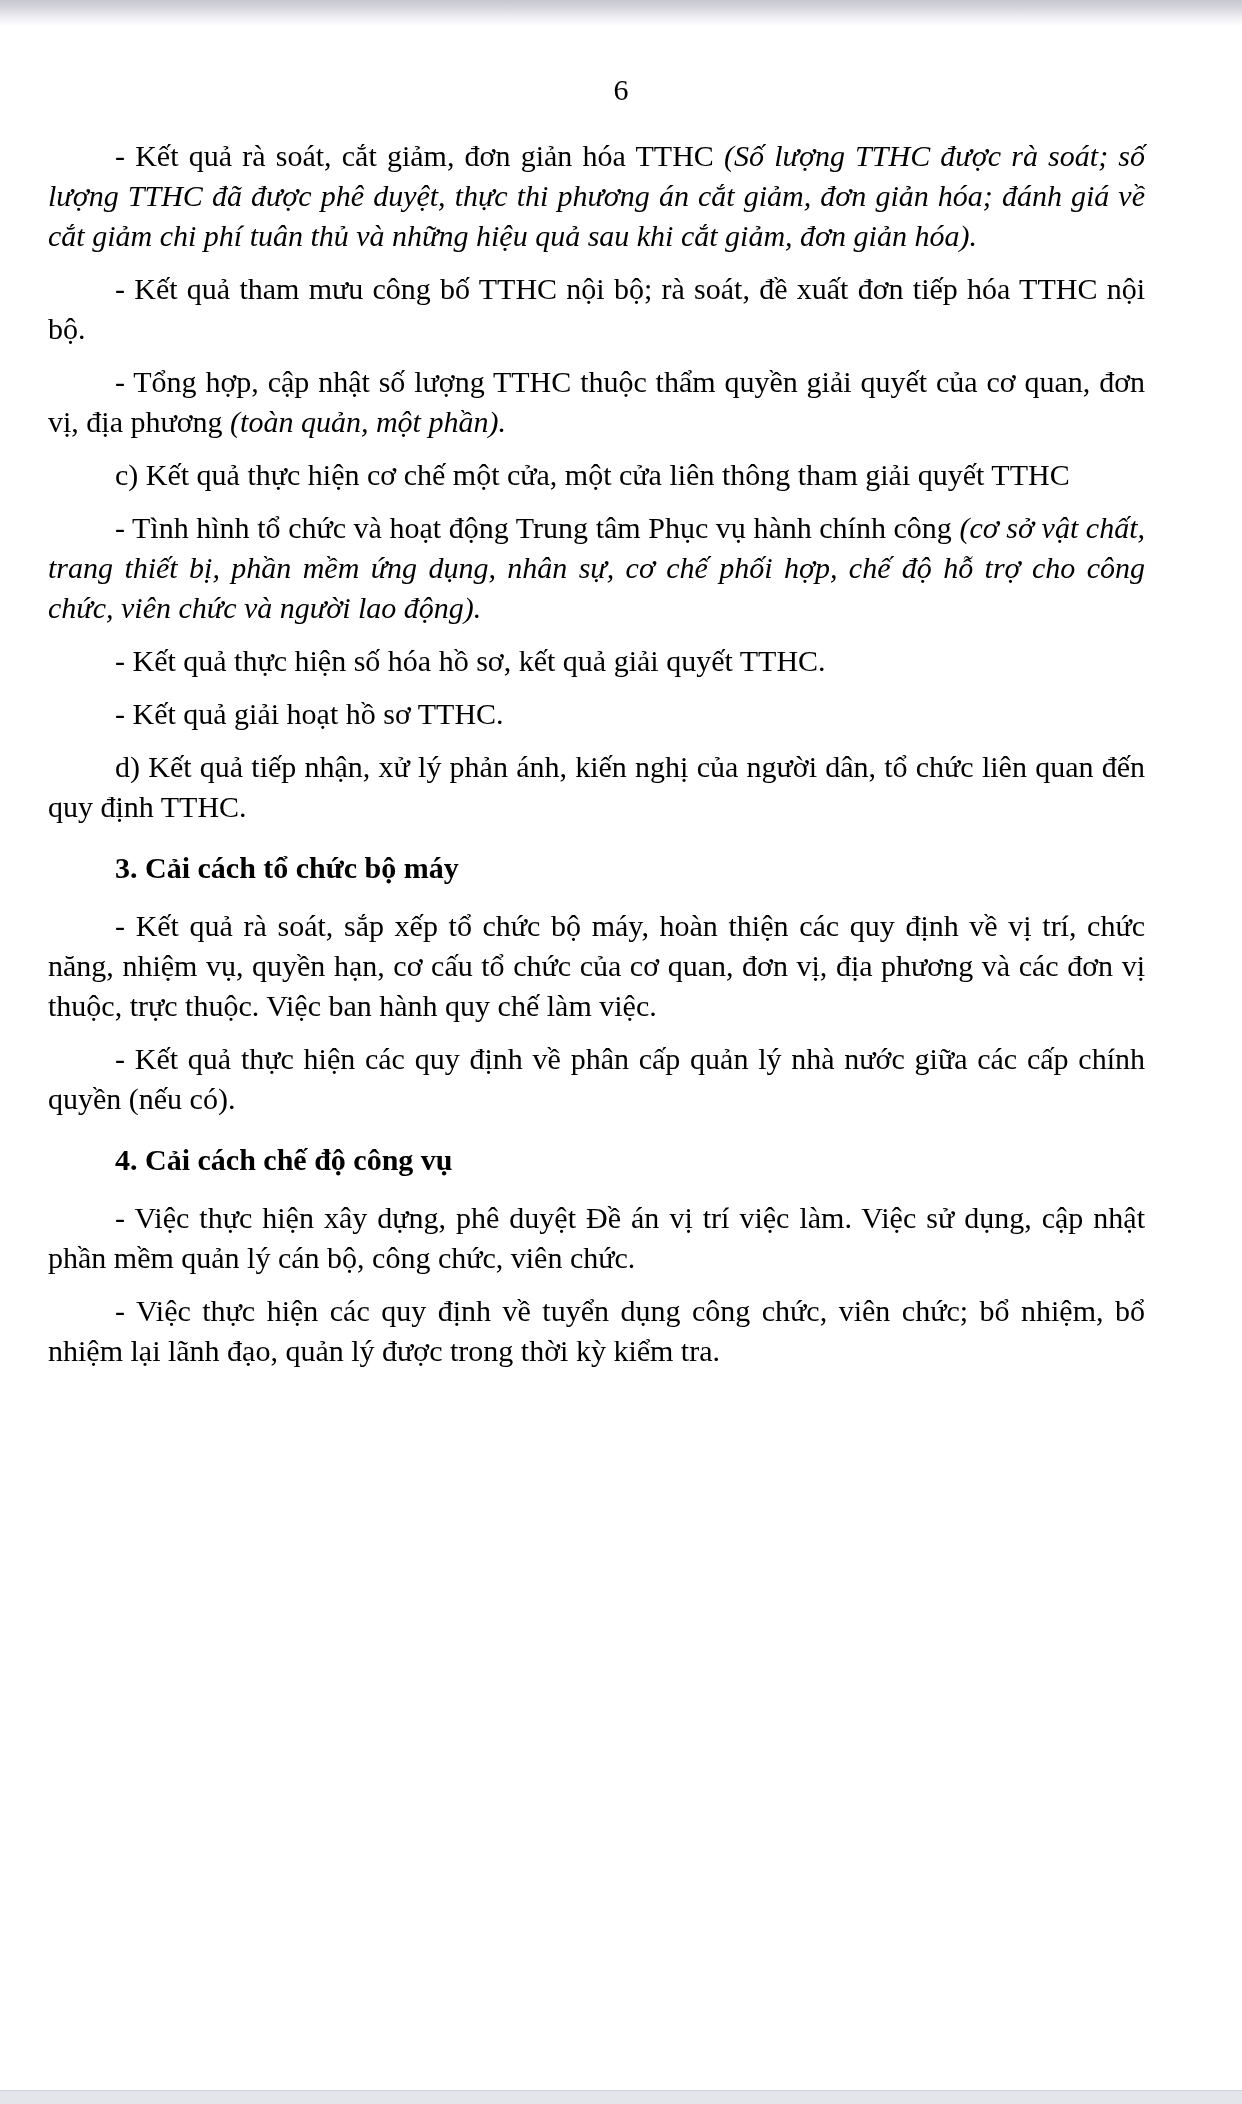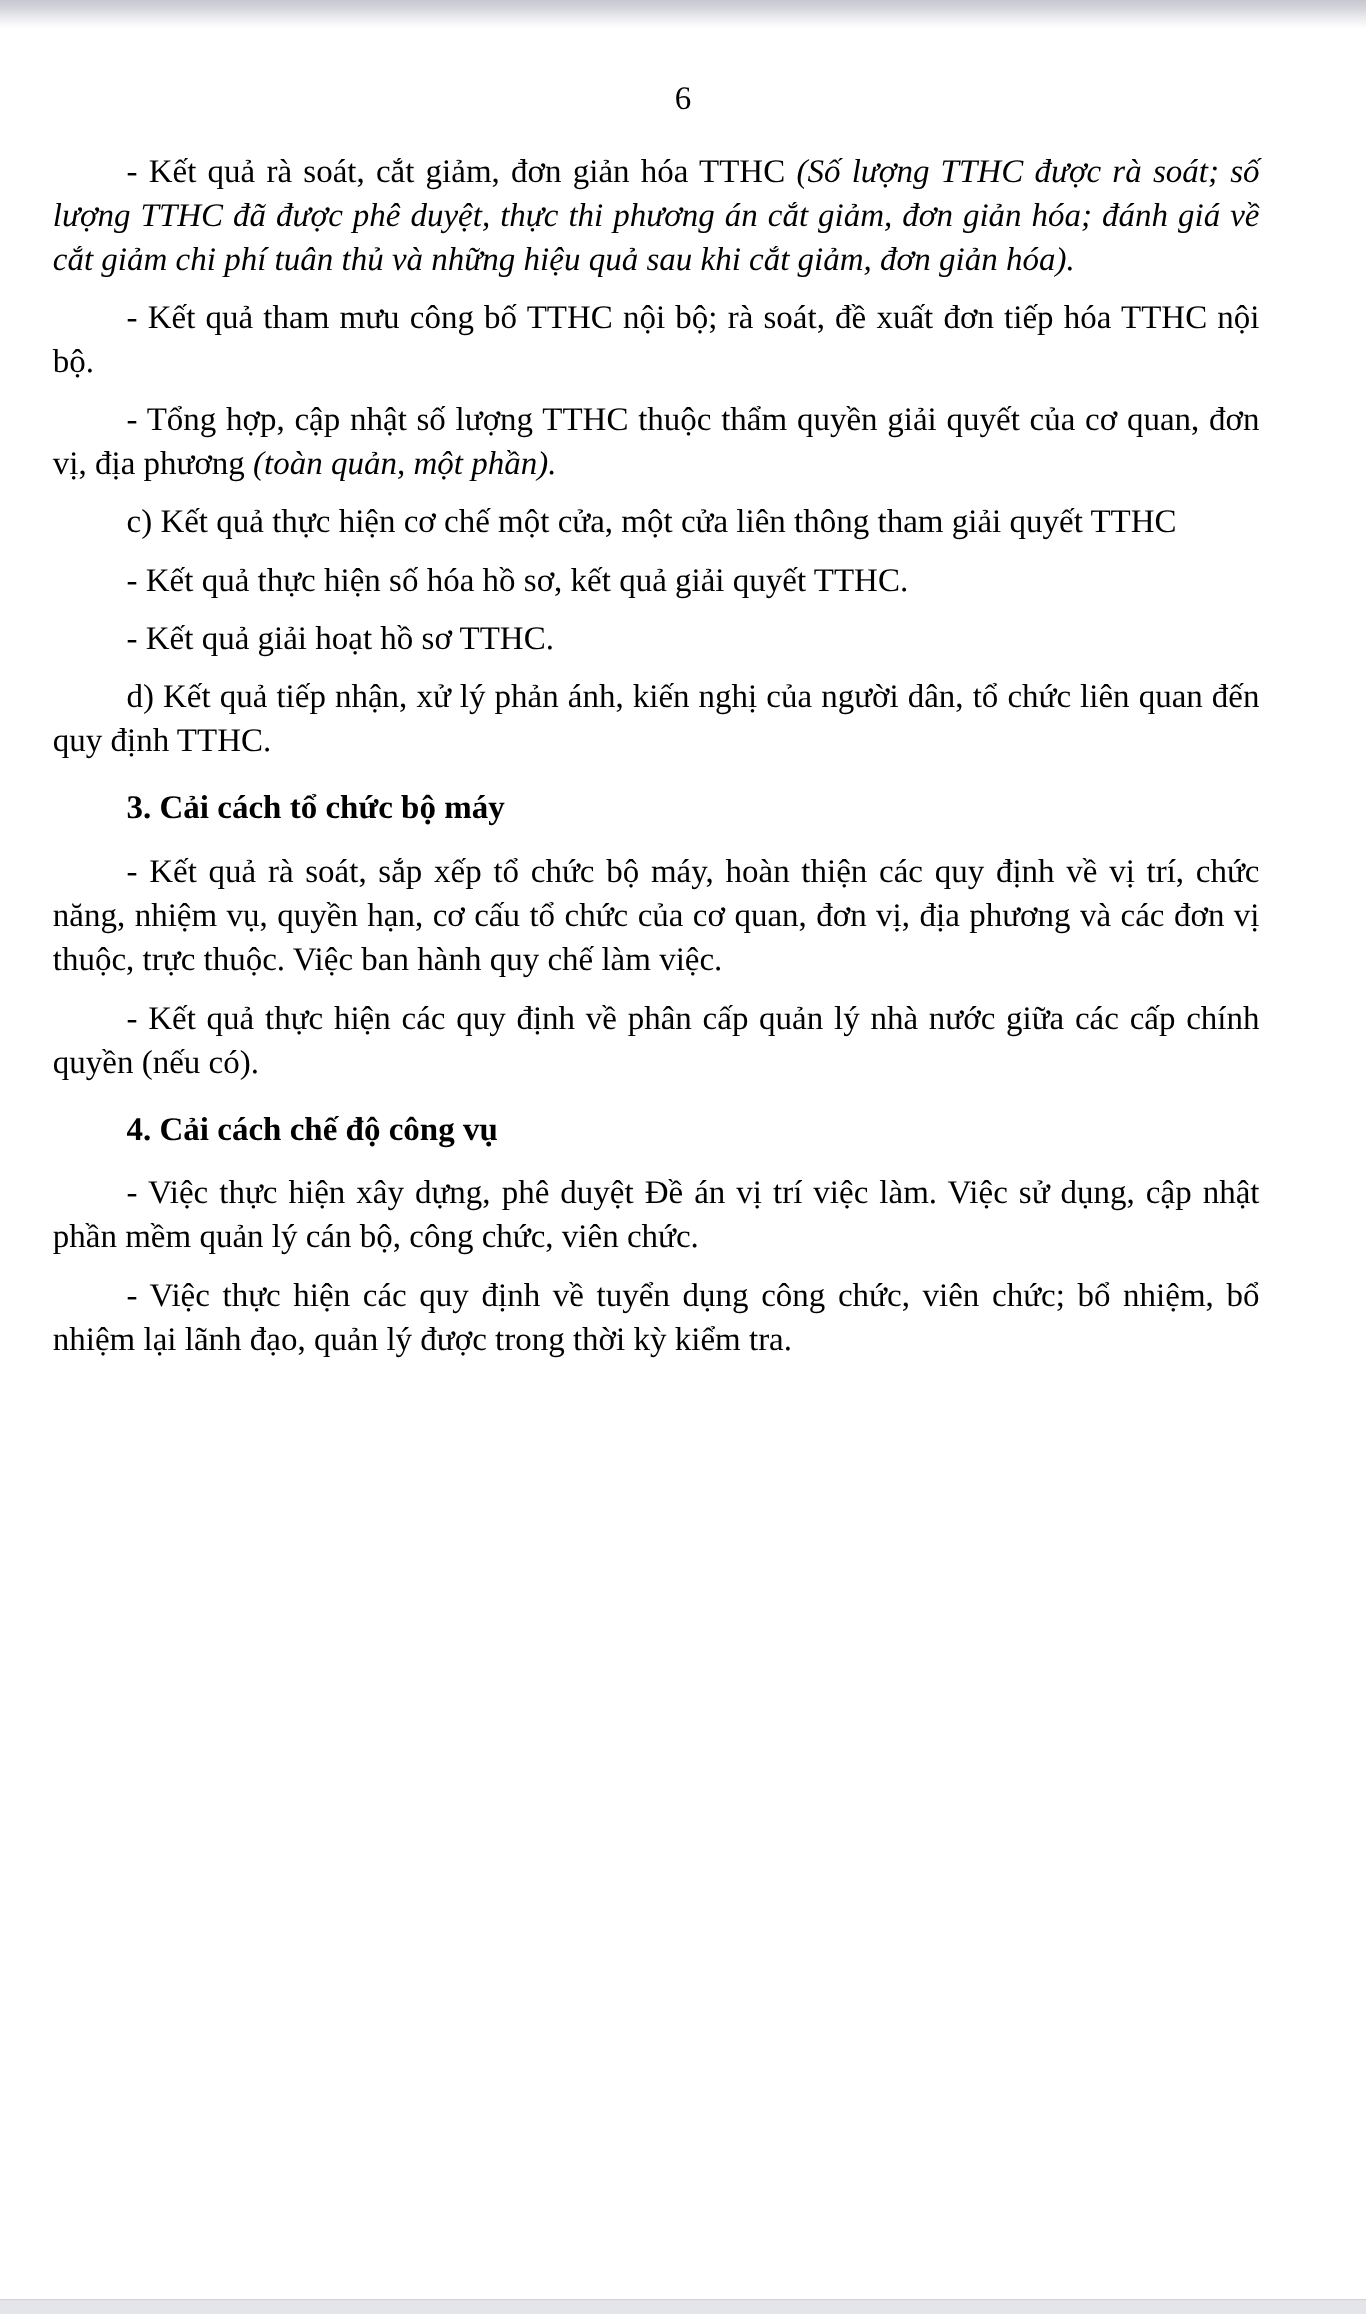--- a/index.html
+++ b/index.html
@@ -54,20 +54,21 @@
 
 <div class="top-shadow"></div>
 
 <div class="page">
   <div class="page-number">6</div>
   <div class="doc">
       <p class="body"><span>- Kết quả rà soát, cắt giảm, đơn giản hóa TTHC </span><span class="seg-italic">(Số lượng TTHC được rà soát; số lượng TTHC đã được phê duyệt, thực thi phương án cắt giảm, đơn giản hóa; đánh giá về cắt giảm chi phí tuân thủ và những hiệu quả sau khi cắt giảm, đơn giản hóa).</span></p>
       <p class="body"><span>- Kết quả tham mưu công bố TTHC nội bộ; rà soát, đề xuất đơn tiếp hóa TTHC nội bộ.</span></p>
       <p class="body"><span>- Tổng hợp, cập nhật số lượng TTHC thuộc thẩm quyền giải quyết của cơ quan, đơn vị, địa phương </span><span class="seg-italic">(toàn quản, một phần).</span></p>
       <p class="body"><span>c) Kết quả thực hiện cơ chế một cửa, một cửa liên thông tham giải quyết TTHC</span></p>
+      <p class="body"><span>- Tình hình tổ chức và hoạt động Trung tâm Phục vụ hành chính công </span><span class="seg-italic">(cơ sở vật chất, trang thiết bị, phần mềm ứng dụng, nhân sự, cơ chế phối hợp, chế độ hỗ trợ cho công chức, viên chức và người lao động).</span></p>
       <p class="body"><span>- Kết quả thực hiện số hóa hồ sơ, kết quả giải quyết TTHC.</span></p>
       <p class="body"><span>- Kết quả giải hoạt hồ sơ TTHC.</span></p>
       <p class="body"><span>d) Kết quả tiếp nhận, xử lý phản ánh, kiến nghị của người dân, tổ chức liên quan đến quy định TTHC.</span></p>
       <p class="heading"><span class="seg-bold">3. Cải cách tổ chức bộ máy</span></p>
       <p class="body"><span>- Kết quả rà soát, sắp xếp tổ chức bộ máy, hoàn thiện các quy định về vị trí, chức năng, nhiệm vụ, quyền hạn, cơ cấu tổ chức của cơ quan, đơn vị, địa phương và các đơn vị thuộc, trực thuộc. Việc ban hành quy chế làm việc.</span></p>
       <p class="body"><span>- Kết quả thực hiện các quy định về phân cấp quản lý nhà nước giữa các cấp chính quyền (nếu có).</span></p>
       <p class="heading"><span class="seg-bold">4. Cải cách chế độ công vụ</span></p>
       <p class="body"><span>- Việc thực hiện xây dựng, phê duyệt Đề án vị trí việc làm. Việc sử dụng, cập nhật phần mềm quản lý cán bộ, công chức, viên chức.</span></p>
       <p class="body"><span>- Việc thực hiện các quy định về tuyển dụng công chức, viên chức; bổ nhiệm, bổ nhiệm lại lãnh đạo, quản lý được trong thời kỳ kiểm tra.</span></p>
     </div>

